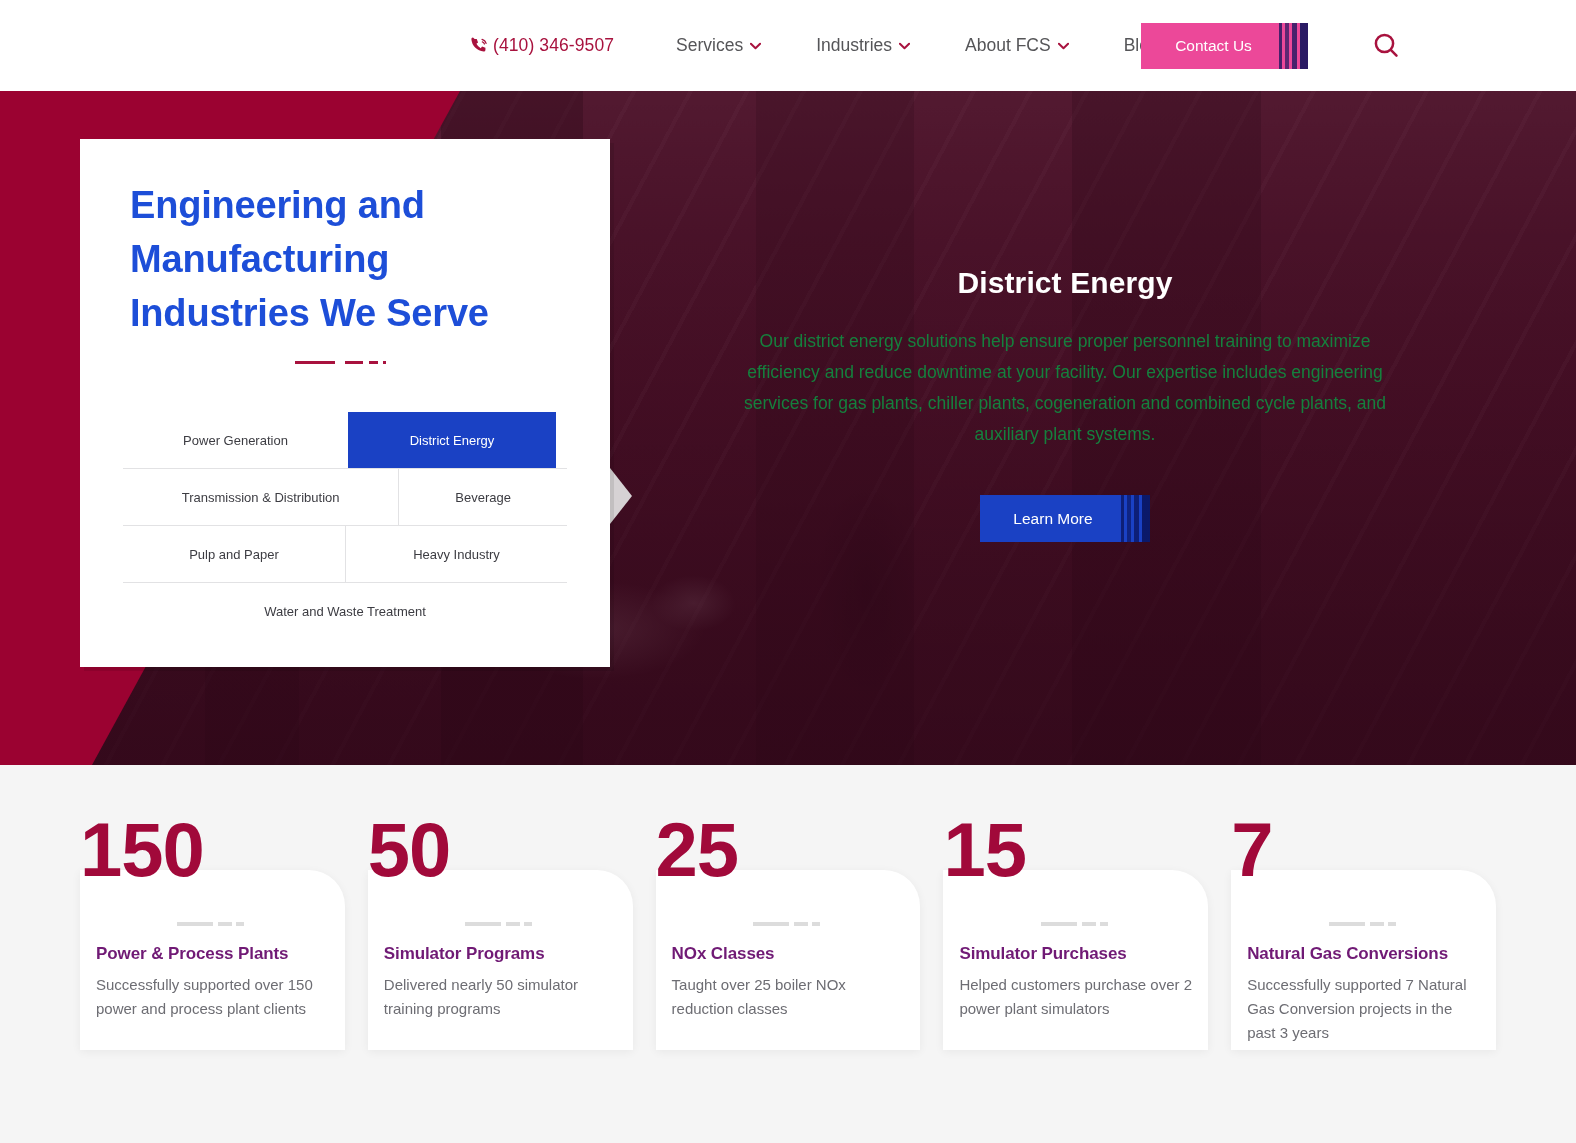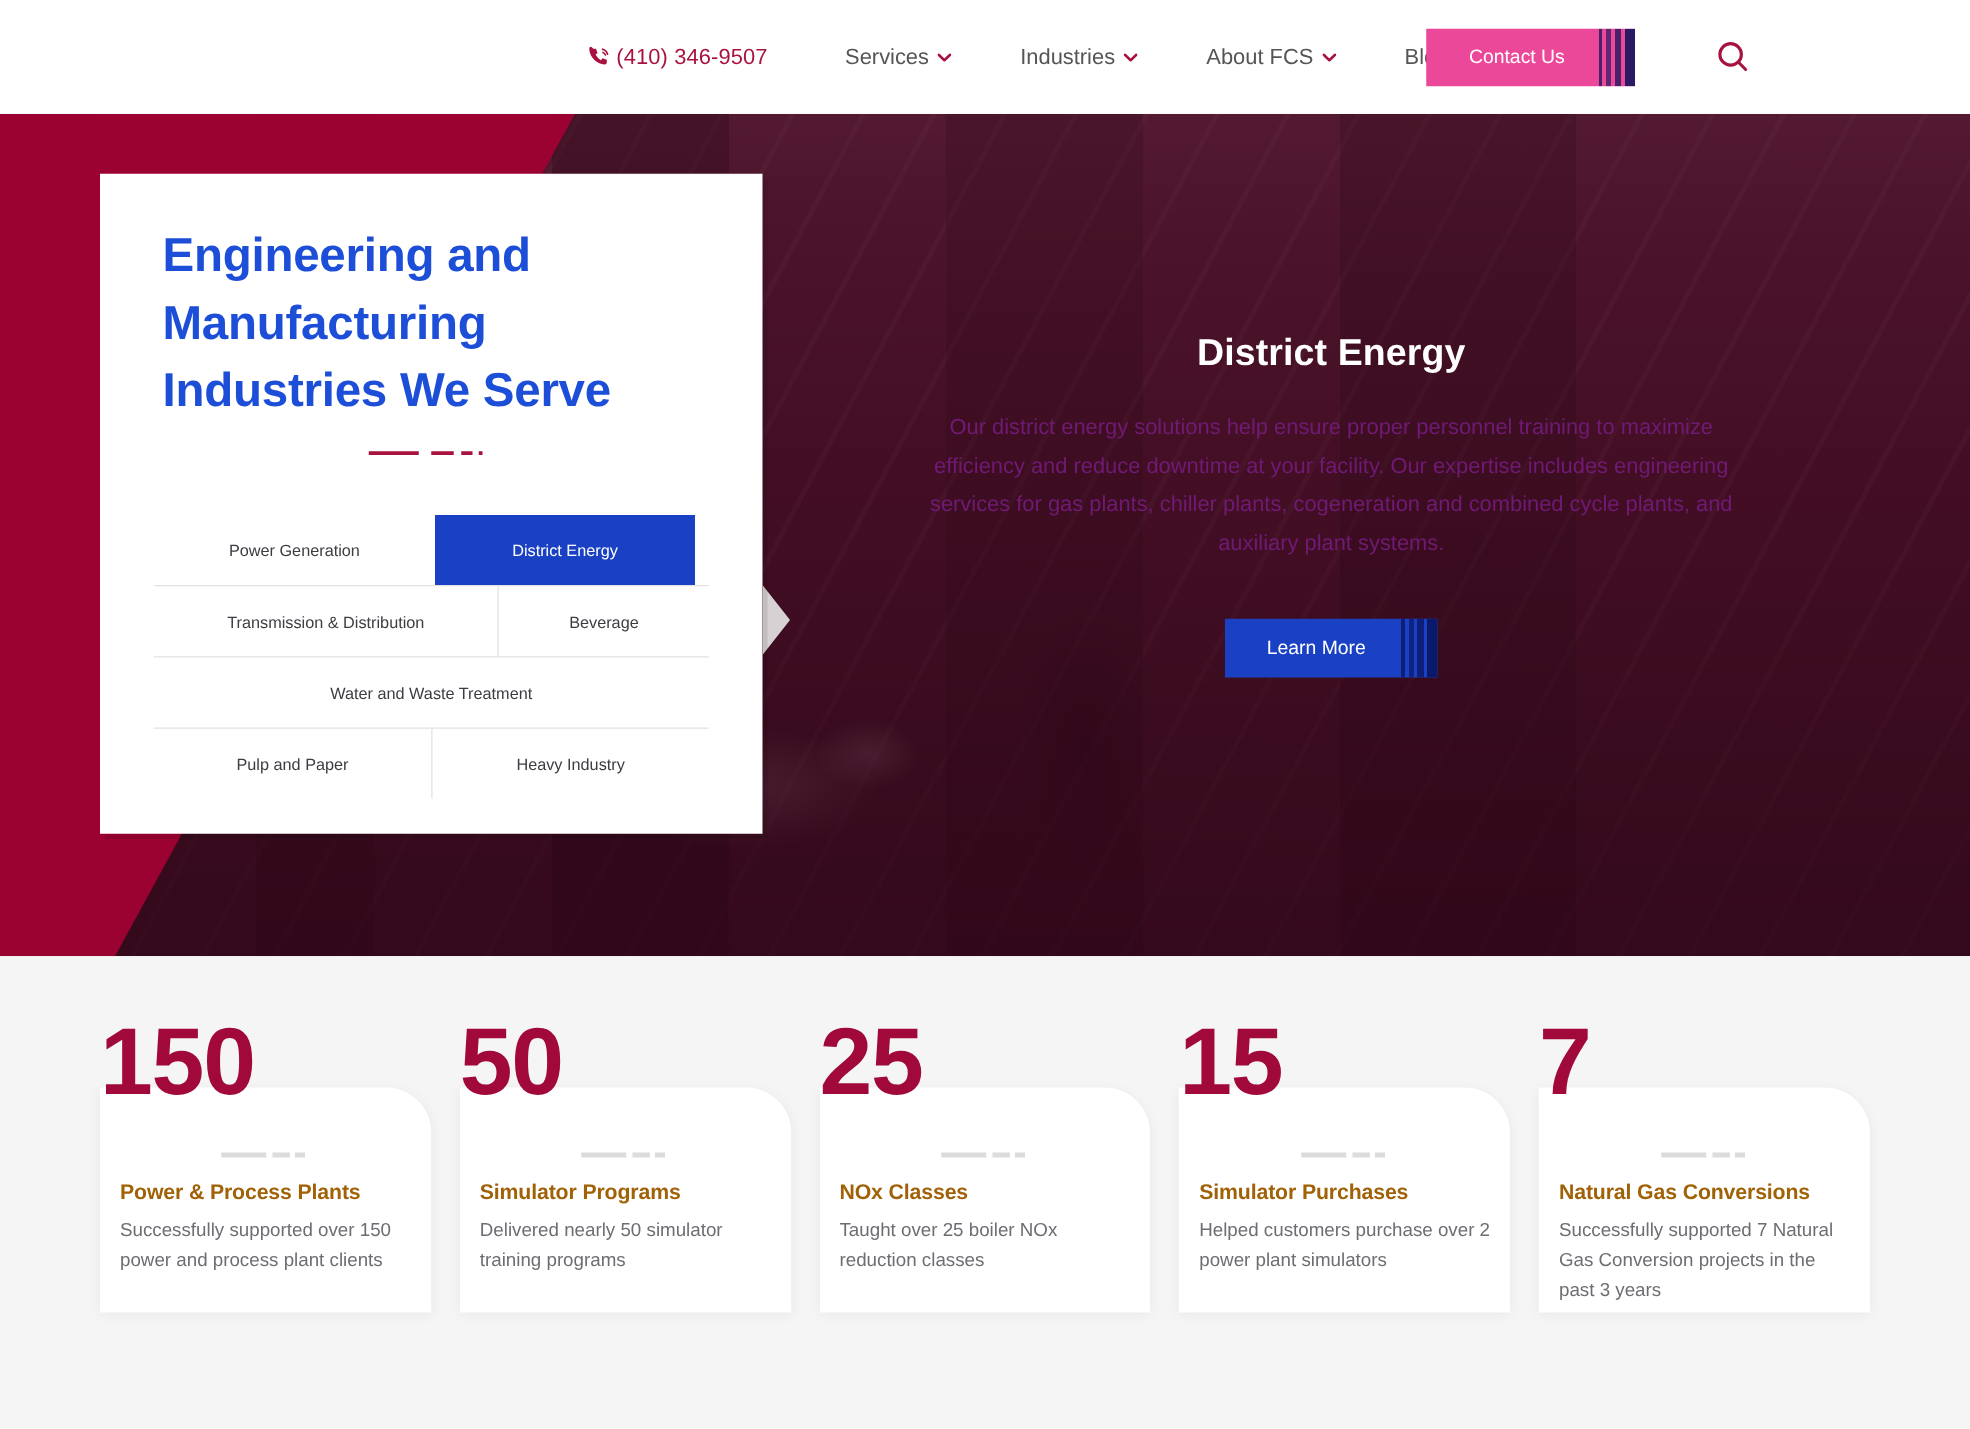--- a/index.html
+++ b/index.html
@@ -208,21 +208,21 @@
   
   .hero-content {
     position: absolute; left: 715px; top: 175px;
     width: 700px; text-align: center; z-index: 5;
   }
   .hero-content h2 {
     font-size: 30px; font-weight: 700; color: #ffffff;
     letter-spacing: .1px; margin-bottom: 26px;
   }
   .hero-content p {
-    font-size: 17.5px; line-height: 31px; color: #701a75;
+    font-size: 17.5px; line-height: 31px; color: #15803d;
     margin: 0 auto; width: 660px;
   }
   .learn-btn {
     display: inline-flex; align-items: center; justify-content: center;
     position: relative; overflow: hidden;
     margin-top: 45px;
     width: 170px; height: 47px;
     background: #1A41C4; color: #ffffff;
     font-size: 15.5px; text-decoration: none;
     padding-right: 24px;
@@ -253,21 +253,21 @@
     color: #A1093A; letter-spacing: -1px;
   }
   .stat-div {
     position: relative; width: 70px; height: 4px; margin: 0 auto 18px;
   }
   .stat-div i { position: absolute; top: 0; height: 4px; background: #dcdcdc; }
   .stat-div i:nth-child(1) { left: 0;  width: 36px; }
   .stat-div i:nth-child(2) { left: 41px; width: 14px; }
   .stat-div i:nth-child(3) { left: 59px; width: 8px; }
   .stat-title {
-    font-size: 17px; font-weight: 700; color: #a16207;
+    font-size: 17px; font-weight: 700; color: #701a75;
     margin-bottom: 9px; letter-spacing: -.1px;
   }
   .stat-desc {
     font-size: 15px; line-height: 24px; color: #6d6d73;
   }
 </style>
 </head>
 <body>
 
 <div class="page">
@@ -343,26 +343,26 @@
 
       <div class="tab-grid">
         <div class="tab-row r1">
           <div class="tab t-power">Power Generation</div>
           <div class="tab active">District Energy</div>
         </div>
         <div class="tab-row r2">
           <div class="tab t-td">Transmission &amp; Distribution</div>
           <div class="tab sep t-bev">Beverage</div>
         </div>
-        <div class="tab-row r4">
-          <div class="tab full">Water and Waste Treatment</div>
-        </div>
         <div class="tab-row r3">
           <div class="tab t-pulp">Pulp and Paper</div>
           <div class="tab sep t-heavy">Heavy Industry</div>
+        </div>
+        <div class="tab-row r4">
+          <div class="tab full">Water and Waste Treatment</div>
         </div>
       </div>
     </div>
 
     <div class="hero-content">
       <h2>District Energy</h2>
       <p>Our district energy solutions help ensure proper personnel training to maximize efficiency and reduce downtime at your facility. Our expertise includes engineering services for gas plants, chiller plants, cogeneration and combined cycle plants, and auxiliary plant systems.</p>
       <a class="learn-btn" href="#">
         <span class="contact-label">Learn More</span>
         <span class="btn-stripes"></span>

